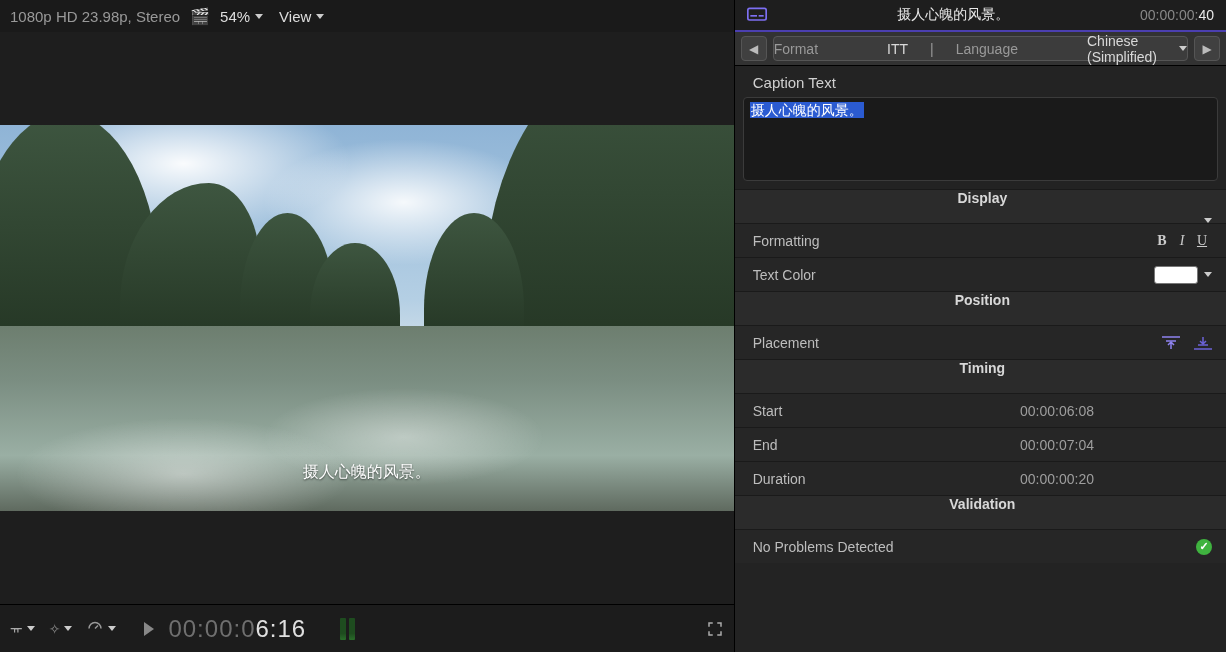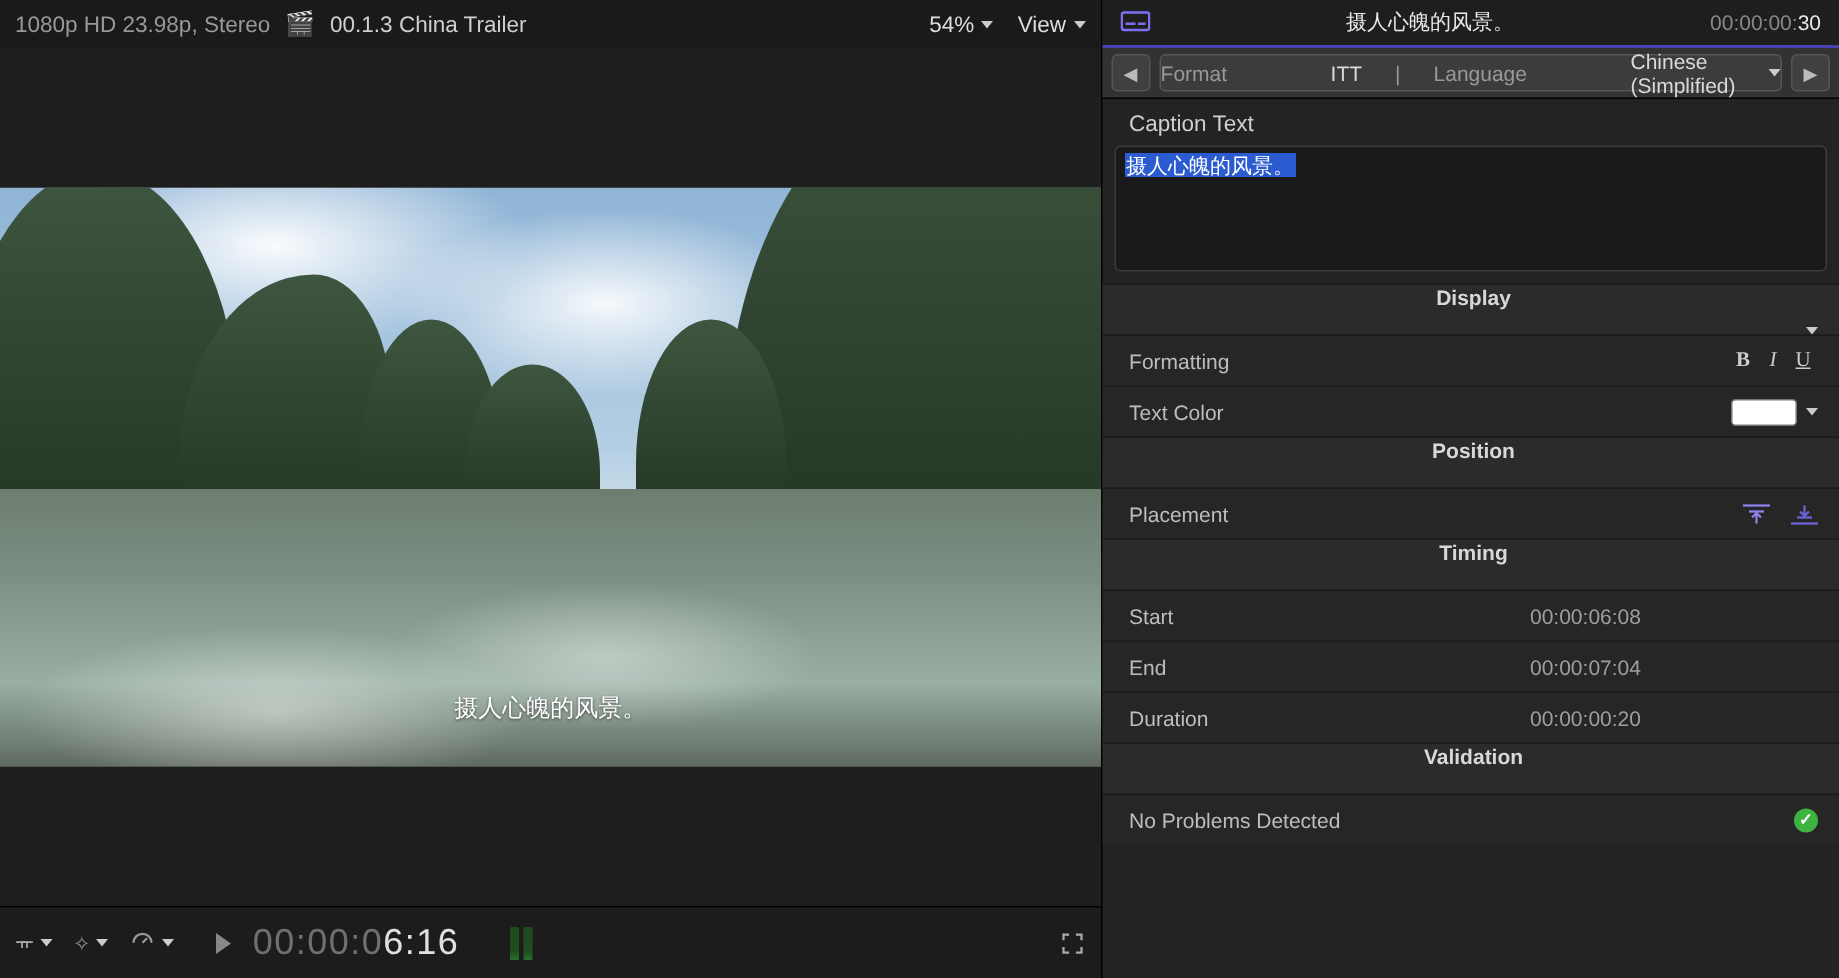--- a/index.html
+++ b/index.html
@@ -238,21 +238,20 @@
   </style>
 </head>
 <body>
 
 <div class="app">
 
   <div class="left-pane">
     <div class="viewer-header">
       <span class="meta">1080p HD 23.98p, Stereo</span>
       <span class="clapper">🎬</span>
-      <span class="title">00.1.3 China Trailer</span>
       <div class="hdr-right">
         <div class="zoom">
           <span>54%</span>
           <span class="chev-down"></span>
         </div>
         <div class="view-menu">
           <span>View</span>
           <span class="chev-down"></span>
         </div>
       </div>
@@ -306,21 +305,21 @@
 
   <div class="right-pane">
     <div class="insp-header">
       <svg class="caption-icon" viewBox="0 0 24 18" fill="#7d6ff2">
         <rect x="1" y="1" width="22" height="14" rx="2" fill="none" stroke="#7d6ff2" stroke-width="2"></rect>
         <rect x="4" y="9" width="8" height="2"></rect>
           <rect x="14" y="9" width="6" height="2"></rect>
       </svg>
       <div class="insp-title">摄人心魄的风景。</div>
       <div class="insp-tc">
-        <span>00:00:00:</span><span class="hl">30</span>
+        <span>00:00:00:</span><span class="hl">40</span>
       </div>
     </div>
 
     <div class="format-bar">
       <div class="nav-btn">◀</div>
       <div class="format-center">
         <span>Format</span>
         <span class="strong">ITT</span>
         <span>|</span>
         <span>Language</span>

